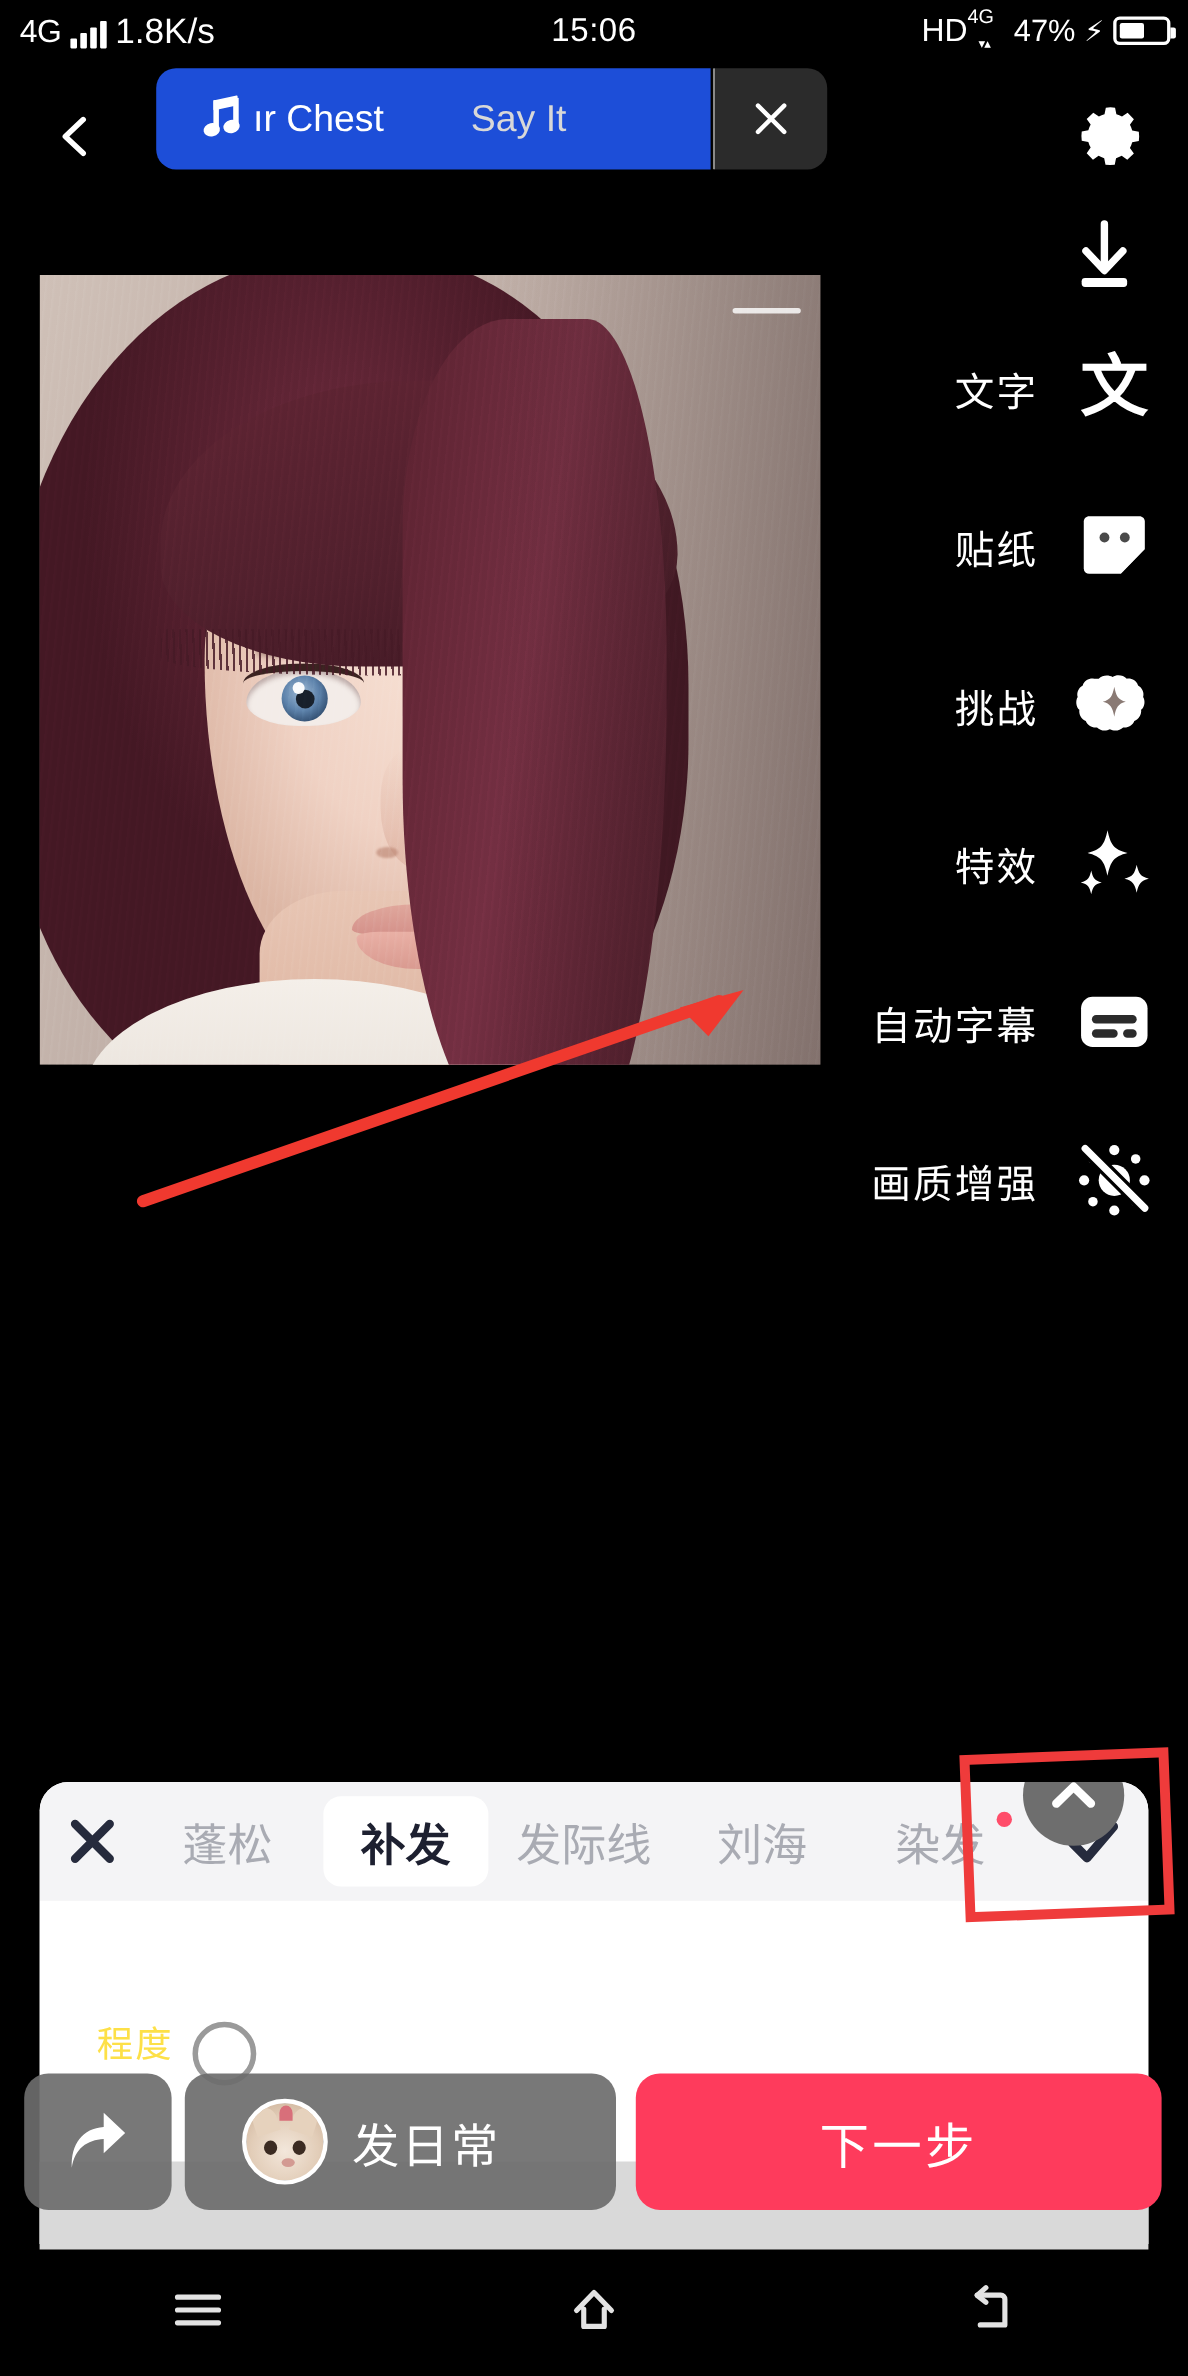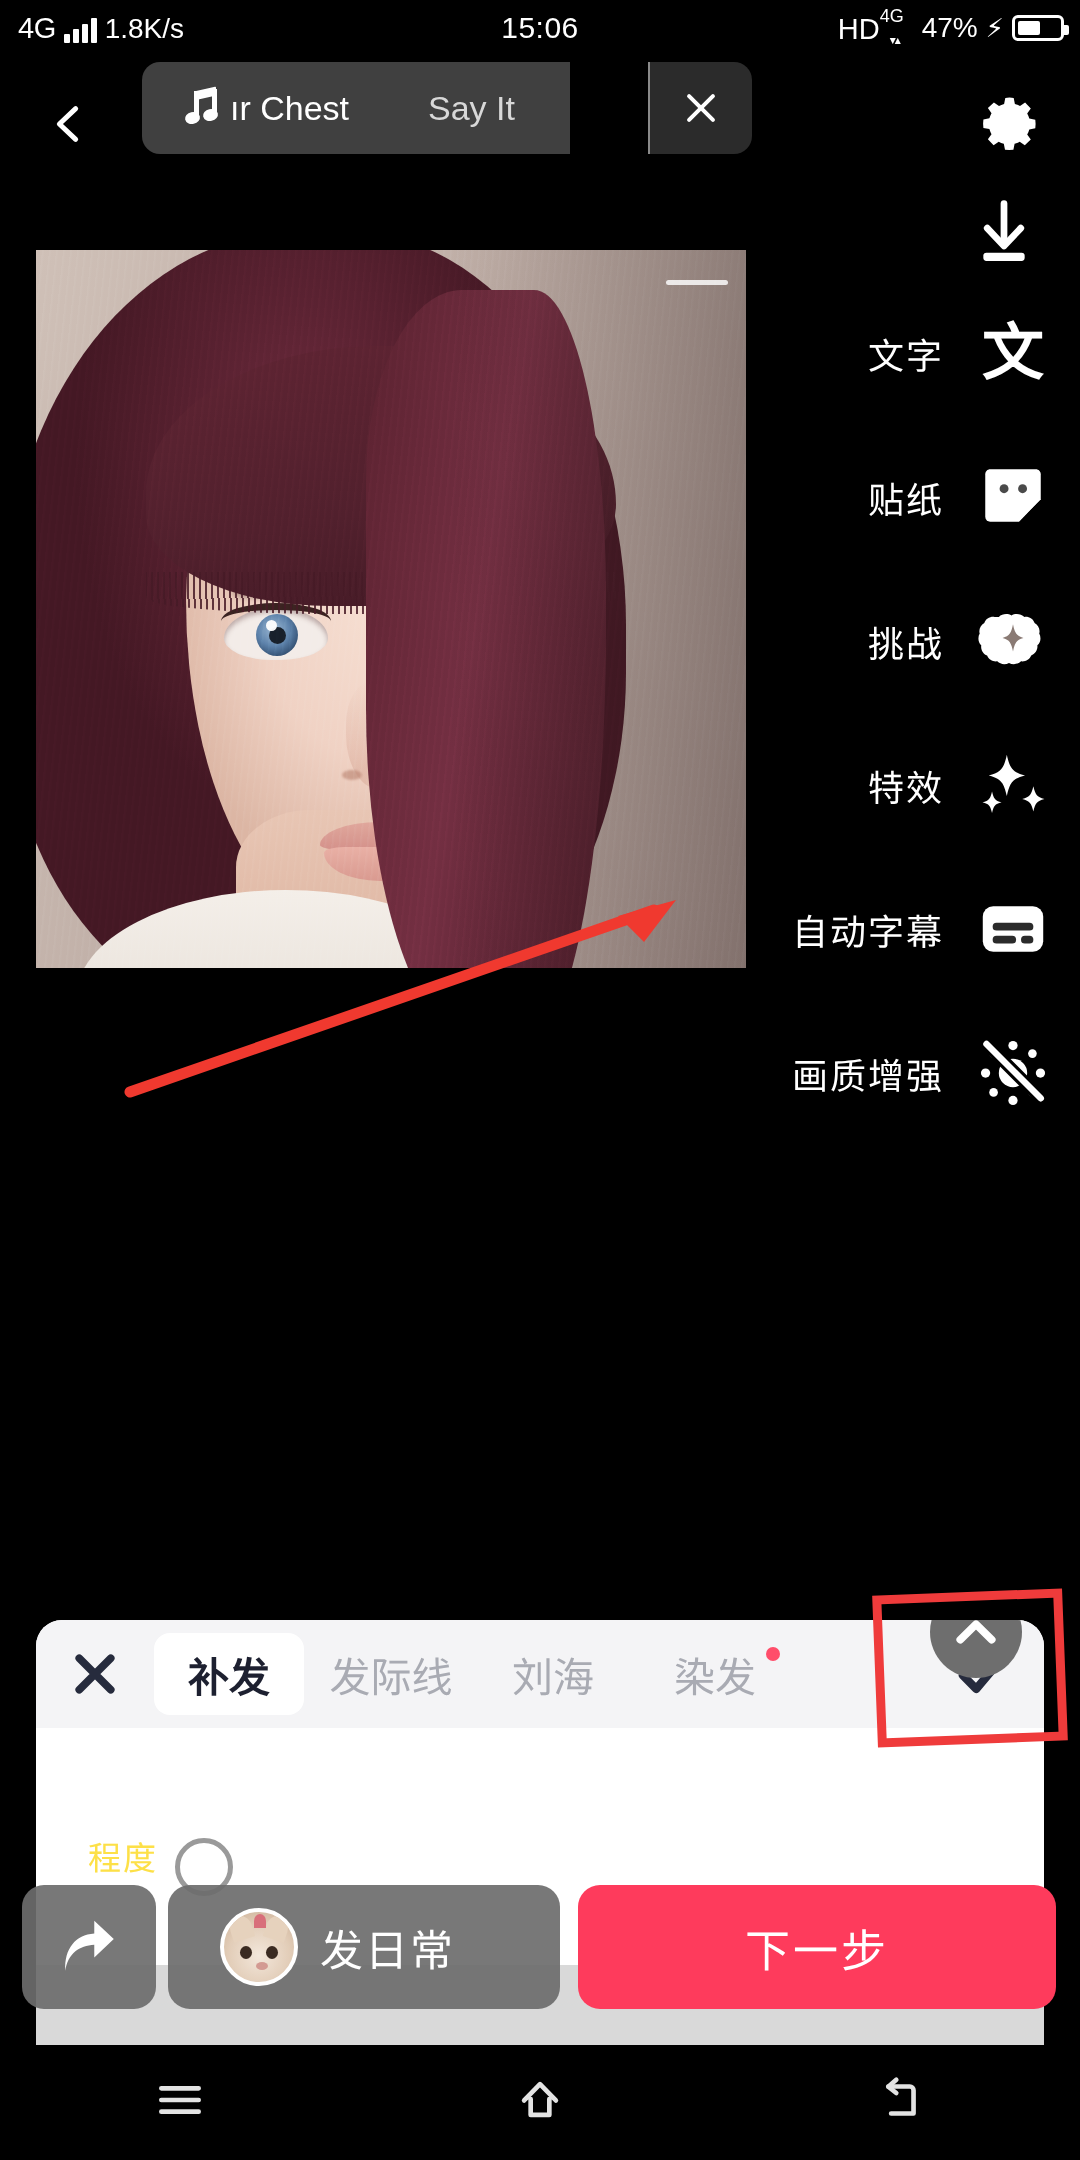--- a/index.html
+++ b/index.html
@@ -16,39 +16,39 @@
   .statusbar {
     position:absolute; top:0; left:0; width:1080px; height:56px;
     display:flex; align-items:center; color:#fff;
   }
   .sb-left { position:absolute; left:18px; display:flex; align-items:flex-end; gap:8px; }
   .sb-4g { font-size:29px; font-weight:400; letter-spacing:-0.5px; line-height:1; }
   .sig { display:flex; align-items:flex-end; gap:3px; height:26px; }
   .sig i { display:block; width:6px; background:#fff; border-radius:1px; }
   .sig i:nth-child(1){height:9px;} .sig i:nth-child(2){height:14px;}
   .sig i:nth-child(3){height:19px;} .sig i:nth-child(4){height:25px;}
-  .sb-speed { font-size:28px; line-height:1; }
+  .sb-speed { font-size:32px; line-height:1; }
   .sb-time { position:absolute; left:0; width:1080px; text-align:center;
              font-size:30px; letter-spacing:0.5px; }
   .sb-right { position:absolute; right:16px; display:flex; align-items:center; gap:8px; }
   .hd { font-size:29px; line-height:1; }
   .hd-4g { font-size:18px; vertical-align:super; position:relative; top:-6px; }
   .tri { font-size:12px; position:relative; top:6px; left:-14px; letter-spacing:-1px;}
   .sb-pct { font-size:28px; }
   .bolt { font-size:26px; }
   .batt { width:52px; height:26px; border:3px solid #fff; border-radius:6px;
           position:relative; display:flex; align-items:center; }
   .batt:after { content:""; position:absolute; right:-8px; top:7px; width:5px; height:10px;
                 background:#fff; border-radius:0 2px 2px 0; }
   .batt-fill { height:14px; width:22px; background:#fff; margin-left:3px; border-radius:2px; }
 
   
   .music-pill {
-    position:absolute; top:62px; left:142px; width:428px; height:92px;
-    background:#404040; border-radius:18px 0 0 18px;
+    position:absolute; top:62px; left:142px; width:504px; height:92px;
+    background:#1d4ed8; border-radius:18px 0 0 18px;
     display:flex; align-items:center; overflow:hidden;
   }
   .music-note { margin-left:42px; width:36px; height:38px; position:relative; flex:0 0 auto; }
   .music-note .beam { position:absolute; left:10px; top:0; width:22px; height:9px;
                       background:#fff; transform:skewY(-12deg); border-radius:1px; }
   .music-note .stem1 { position:absolute; left:10px; top:2px; width:5px; height:26px; background:#fff; }
   .music-note .stem2 { position:absolute; left:28px; top:0px; width:5px; height:24px; background:#fff; }
   .music-note .head1 { position:absolute; left:1px; top:23px; width:15px; height:12px;
                        background:#fff; border-radius:50%; transform:rotate(-12deg); }
   .music-note .head2 { position:absolute; left:19px; top:20px; width:15px; height:12px;
@@ -407,20 +407,23 @@
   </svg>
 
   <div class="sheet">
     <div class="tabbar">
       <div class="tab-close">
         <svg viewBox="0 0 24 24">
             <path d="M5 5 L19 19 M19 5 L5 19" stroke="#262b3d" stroke-width="3.4" stroke-linecap="round"></path>
           </svg>
       </div>
       <div class="tabs">
+        <div class="tab">
+            <span>蓬松</span>
+          </div>
         <div class="tab active">
             <span>补发</span>
           </div>
         <div class="tab">
             <span>发际线</span>
           </div>
         <div class="tab">
             <span>刘海</span>
           </div>
         <div class="tab">

